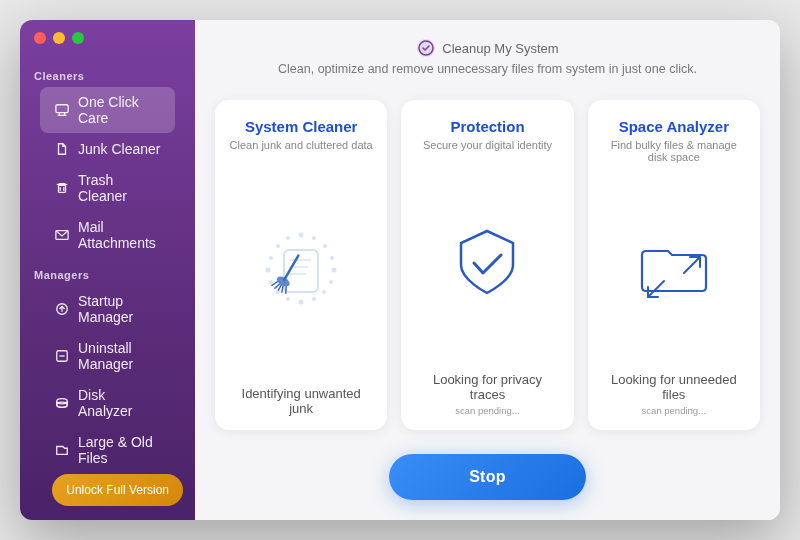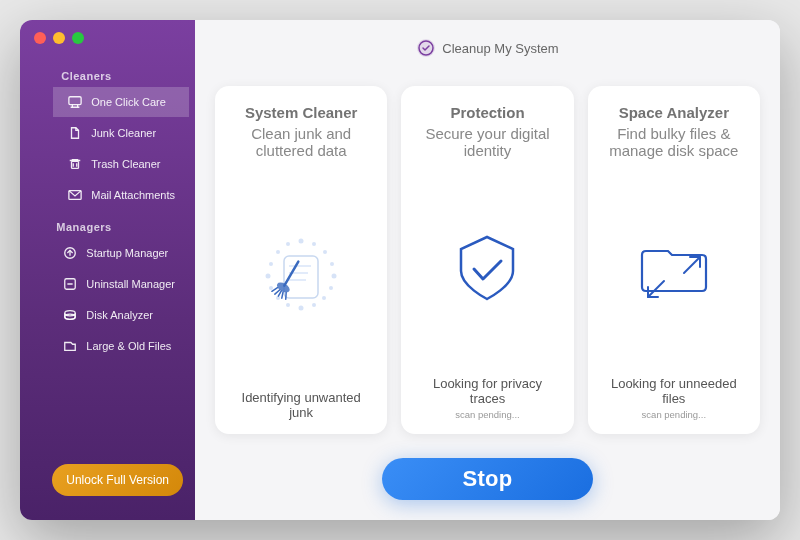--- a/index.html
+++ b/index.html
@@ -60,24 +60,24 @@
       letter-spacing: 0.5px;
       padding: 10px 14px 4px 14px;
       text-transform: none;
     }
     .sidebar-item {
       display: flex;
       align-items: center;
       gap: 8px;
       padding: 7px 14px;
       cursor: pointer;
-      border-radius: 0;
-      margin: 1px 6px;
+      border-radius: 8px;
+      margin: 1px 20px;
       color: rgba(255,255,255,0.9);
-      font-size: 11px;
+      font-size: 14px;
     }
     .sidebar-item.active {
       background: rgba(255,255,255,0.2);
     }
     .sidebar-icon {
       width: 16px;
       height: 16px;
       display: flex;
       align-items: center;
       justify-content: center;
@@ -157,25 +157,25 @@
       border-radius: 14px;
       padding: 18px 14px 14px 14px;
       display: flex;
       flex-direction: column;
       align-items: center;
       box-shadow: 0 2px 12px rgba(0,0,0,0.07);
     }
     .card-title {
       font-size: 15px;
       font-weight: 700;
-      color: #737373;
+      color: #1d4ed8;
       margin-bottom: 4px;
     }
     .card-subtitle {
-      font-size: 15px;
+      font-size: 11px;
       color: #888;
       text-align: center;
       margin-bottom: 10px;
     }
     .card-illustration {
       flex: 1;
       display: flex;
       align-items: center;
       justify-content: center;
       width: 100%;
@@ -211,22 +211,22 @@
     .stop-btn-row {
       display: flex;
       justify-content: center;
       padding: 10px 20px 20px 20px;
     }
     .stop-btn {
       background: linear-gradient(135deg, #3a8ef6, #1a6ee0);
       color: white;
       border: none;
       border-radius: 28px;
-      padding: 8px 80px;
-      font-size: 22px;
+      padding: 14px 80px;
+      font-size: 16px;
       font-weight: 600;
       cursor: pointer;
       box-shadow: 0 4px 20px rgba(30,110,220,0.35);
       letter-spacing: 0.3px;
     }
   </style>
 </head>
 <body>
 
 <div class="window">
@@ -333,20 +333,21 @@
     <div class="header">
       <div class="app-title-row">
 
         <svg class="app-logo" viewBox="0 0 20 20">
           <circle cx="10" cy="10" r="9" fill="#7b3fa0" opacity="0.15"></circle>
           <circle cx="10" cy="10" r="7" fill="none" stroke="#7b3fa0" stroke-width="1.5"></circle>
           <path d="M7 10l2 2 4-4" fill="none" stroke="#7b3fa0" stroke-width="1.5" stroke-linecap="round" stroke-linejoin="round"></path>
         </svg>
         <span class="app-title-text">Cleanup My System</span>
       </div>
+      <div class="scan-subtitle">Clean, optimize and remove unnecessary files from system in just one click.</div>
     </div>
 
     <div class="cards-row">
 
       <div class="card">
         <div class="card-title">System Cleaner</div>
         <div class="card-subtitle">Clean junk and cluttered data</div>
         <div class="card-illustration">
 
           <svg width="90" height="90" viewBox="0 0 90 90">

